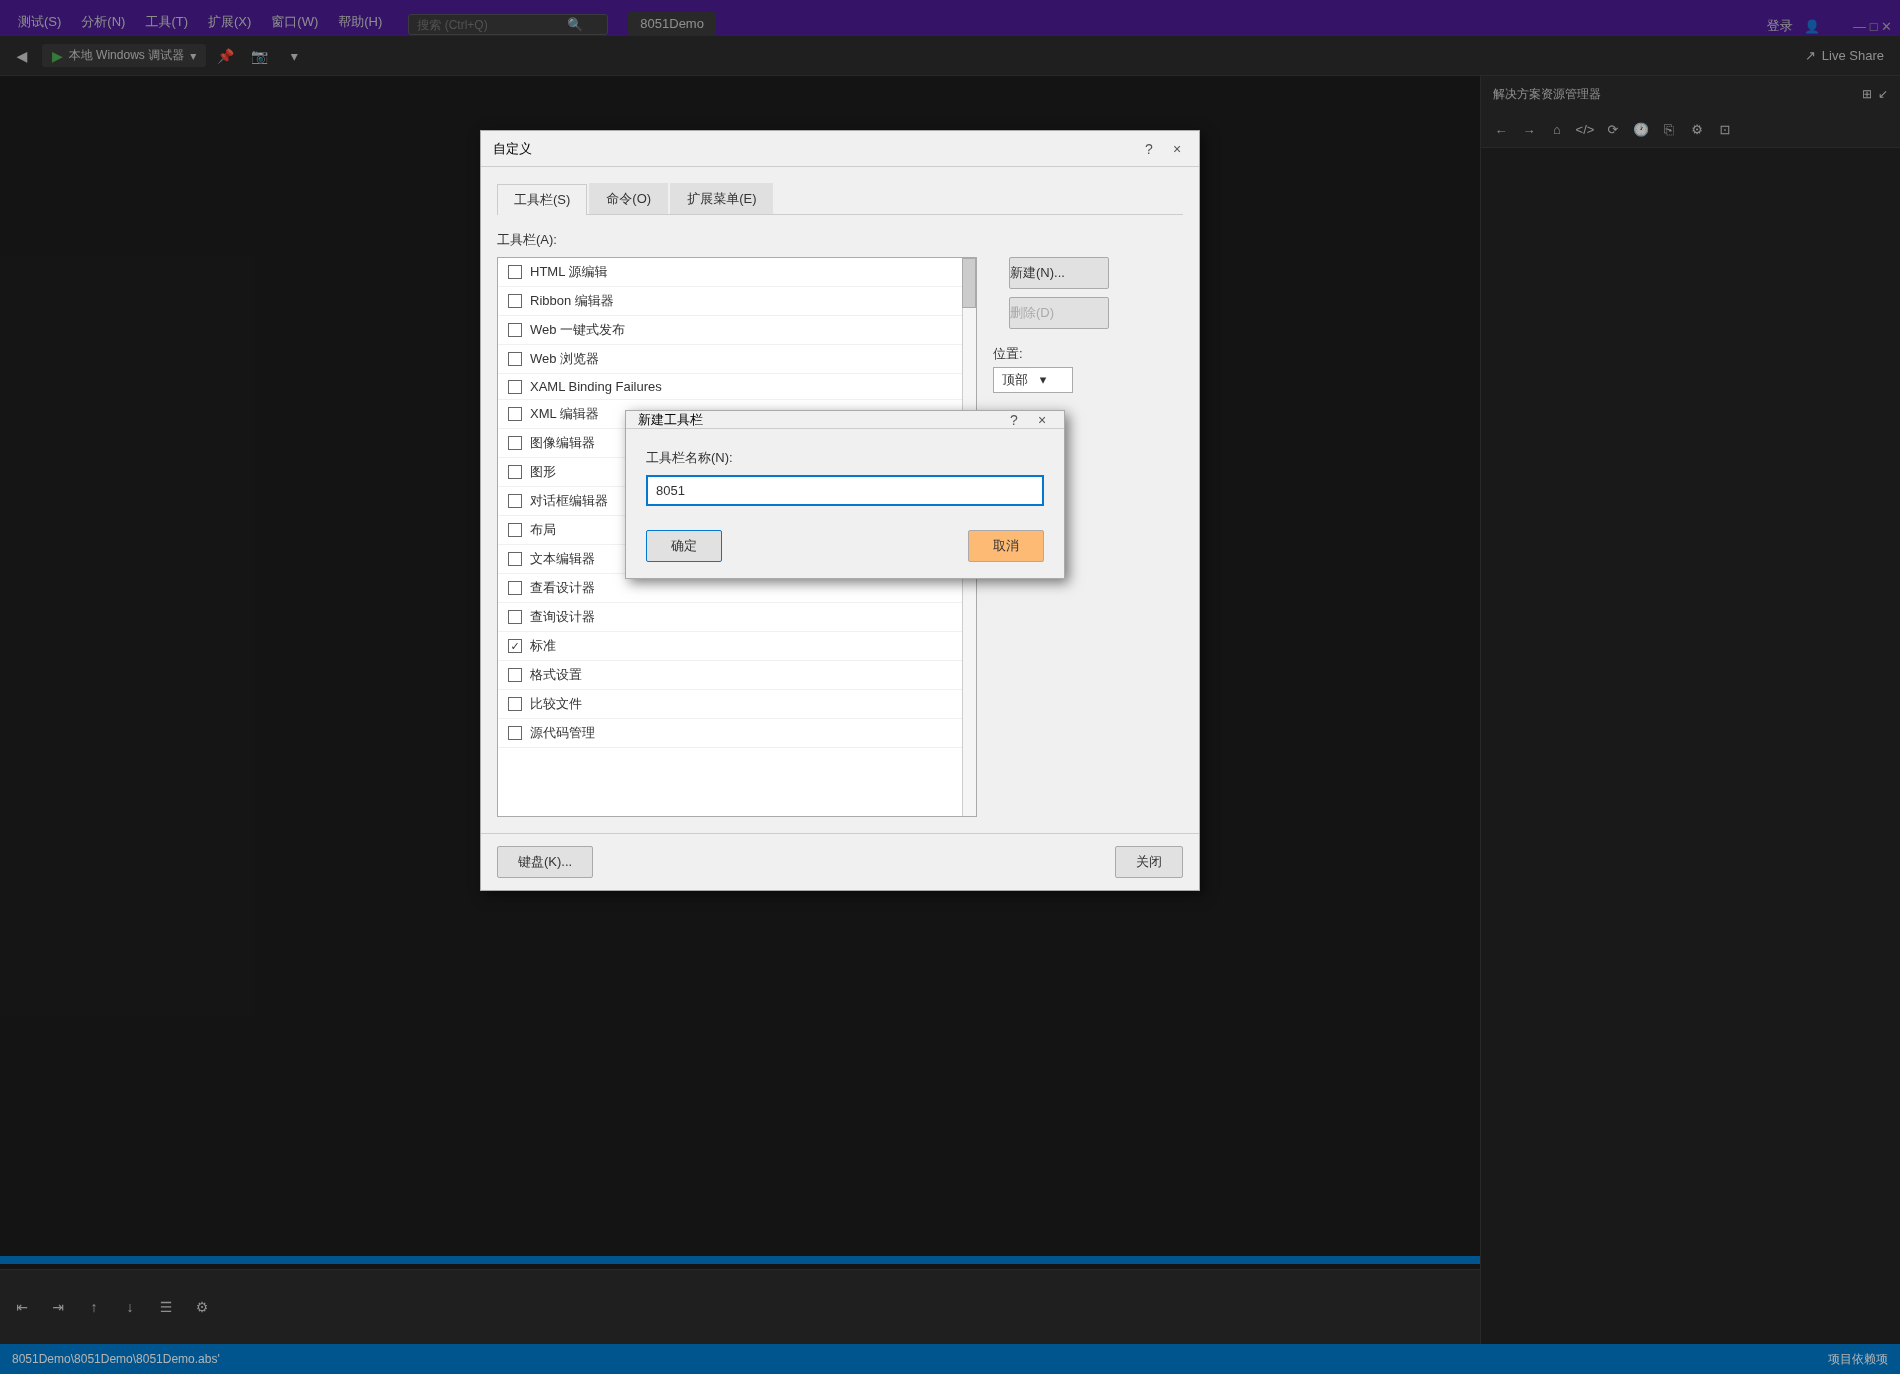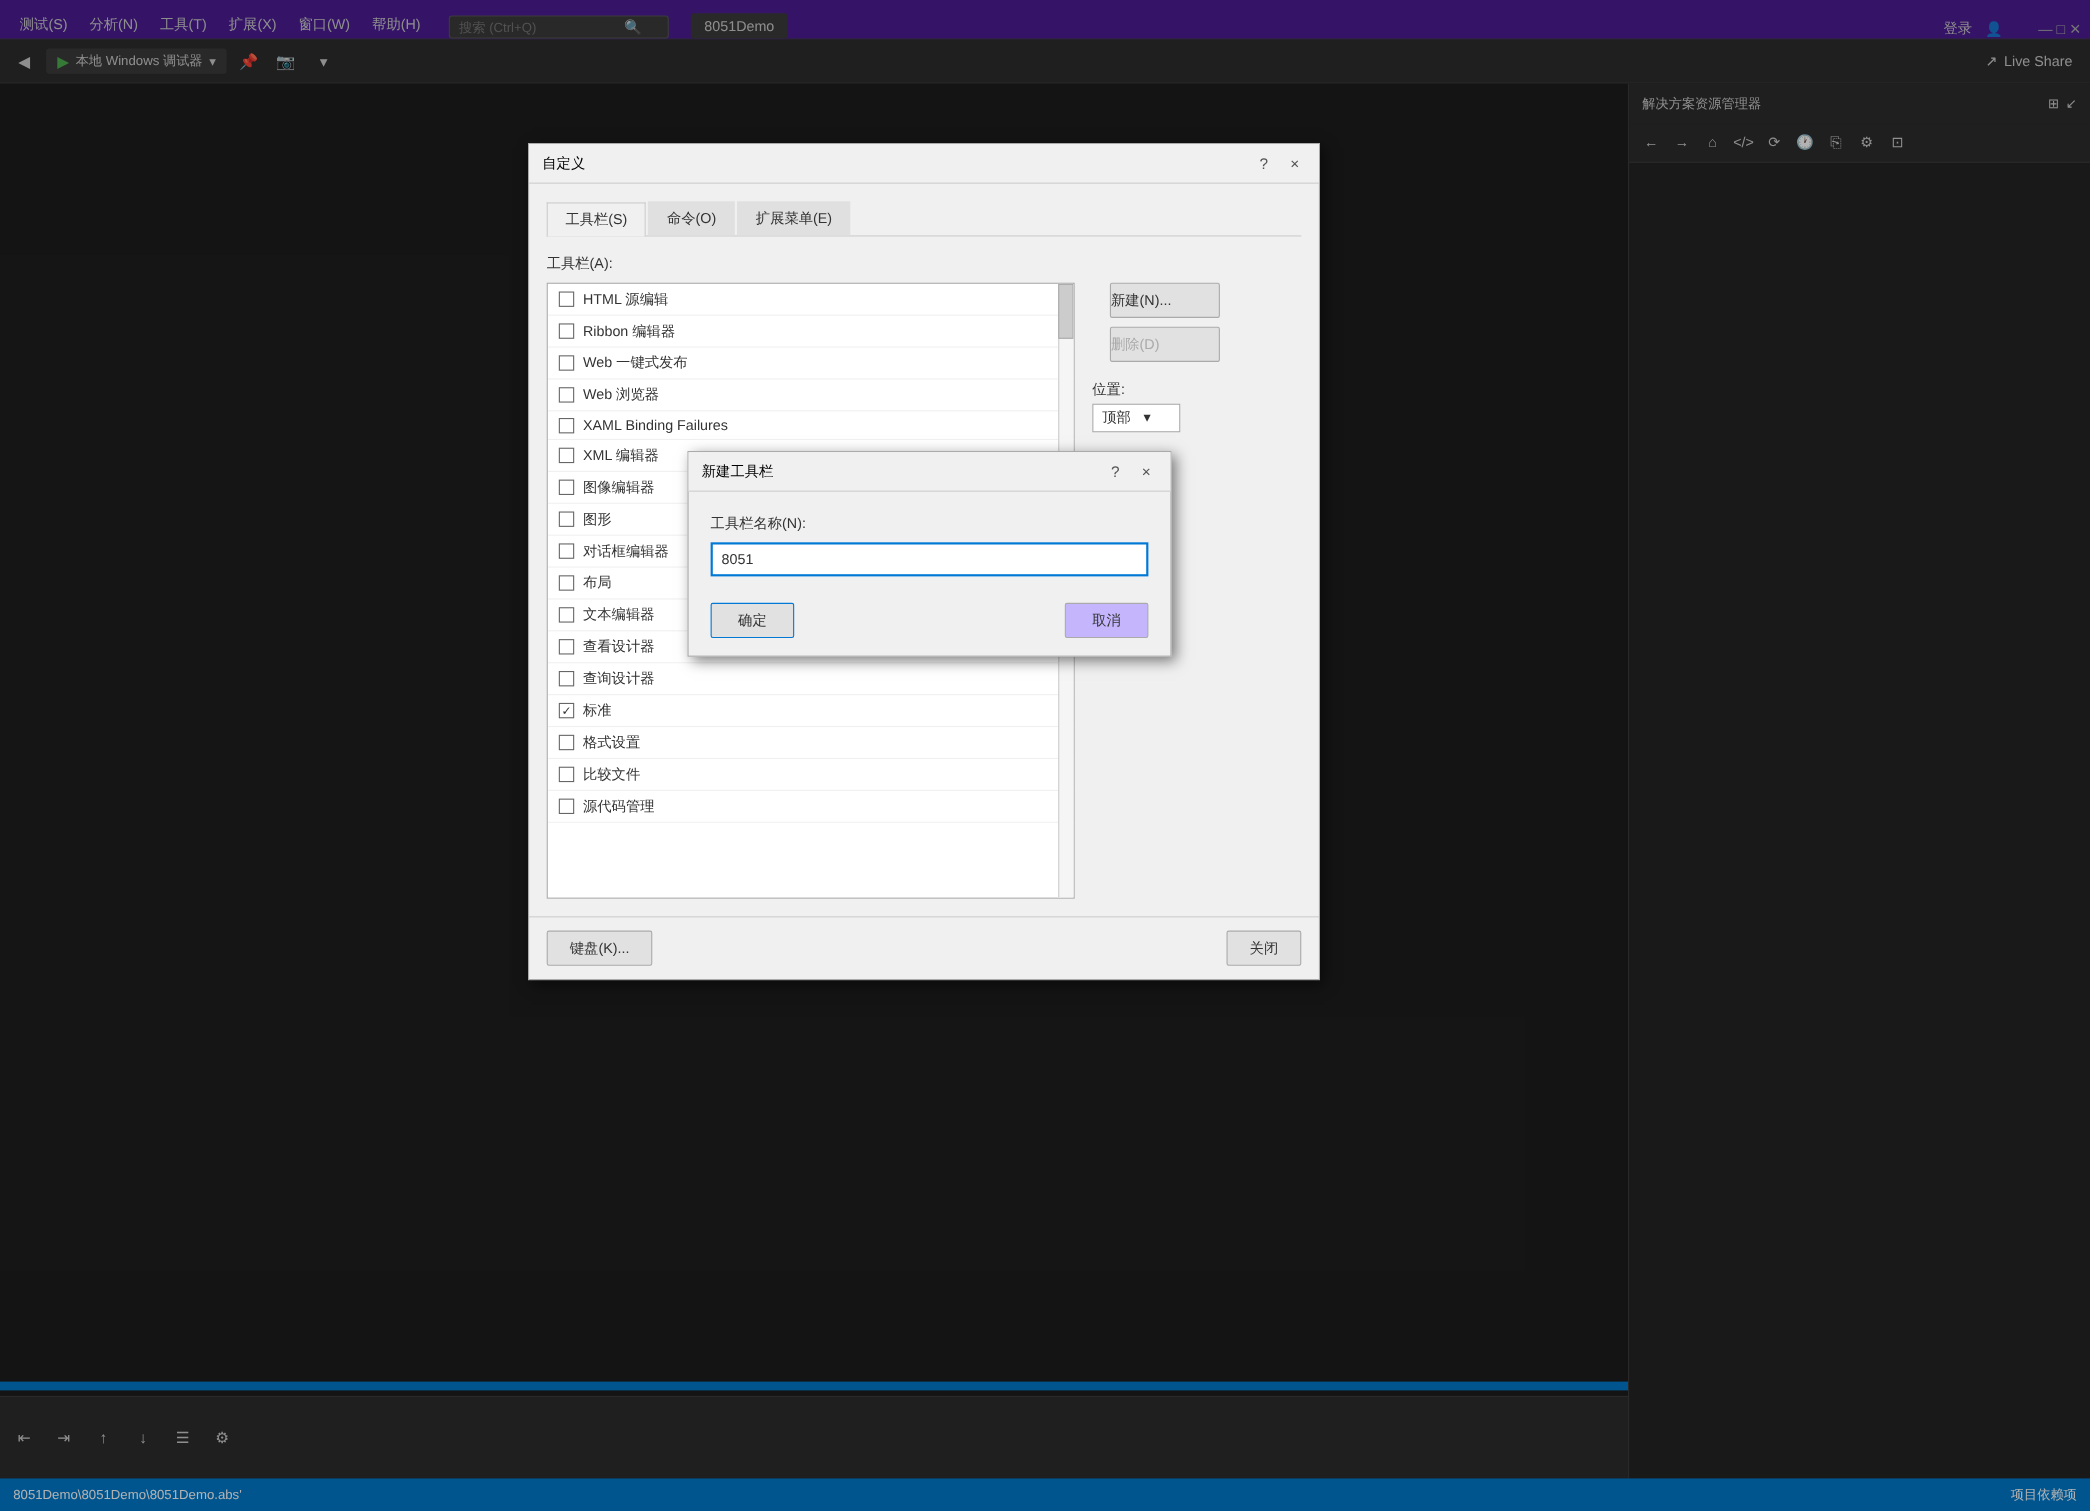--- a/index.html
+++ b/index.html
@@ -389,21 +389,21 @@
       top: 410px;
       left: 625px;
       width: 440px;
       background: #f0f0f0;
       border: 1px solid #aaa;
       box-shadow: 4px 4px 12px rgba(0,0,0,0.5);
       z-index: 102;
       color: #000;
     }
     .new-toolbar-title-bar {
-      height: 36px;
+      height: 18px;
       background: #f0f0f0;
       display: flex;
       align-items: center;
       padding: 0 12px;
       border-bottom: 1px solid #ccc;
       justify-content: space-between;
     }
     .new-toolbar-body {
       padding: 20px 20px 16px;
     }
@@ -432,21 +432,21 @@
       font-size: 13px;
       cursor: pointer;
       border-radius: 2px;
     }
     .new-toolbar-btn.primary {
       background: #e1e1e1;
       border: 1px solid #0078d4;
       color: #333;
     }
     .new-toolbar-btn.secondary {
-      background: #c4b5fd;
+      background: #fdba74;
       border: 1px solid #aaa;
       color: #333;
     }
 
     
     .bg-dim {
       position: absolute;
       top: 0; left: 0; right: 0; bottom: 0;
       background: rgba(0,0,0,0.3);
       z-index: 99;

